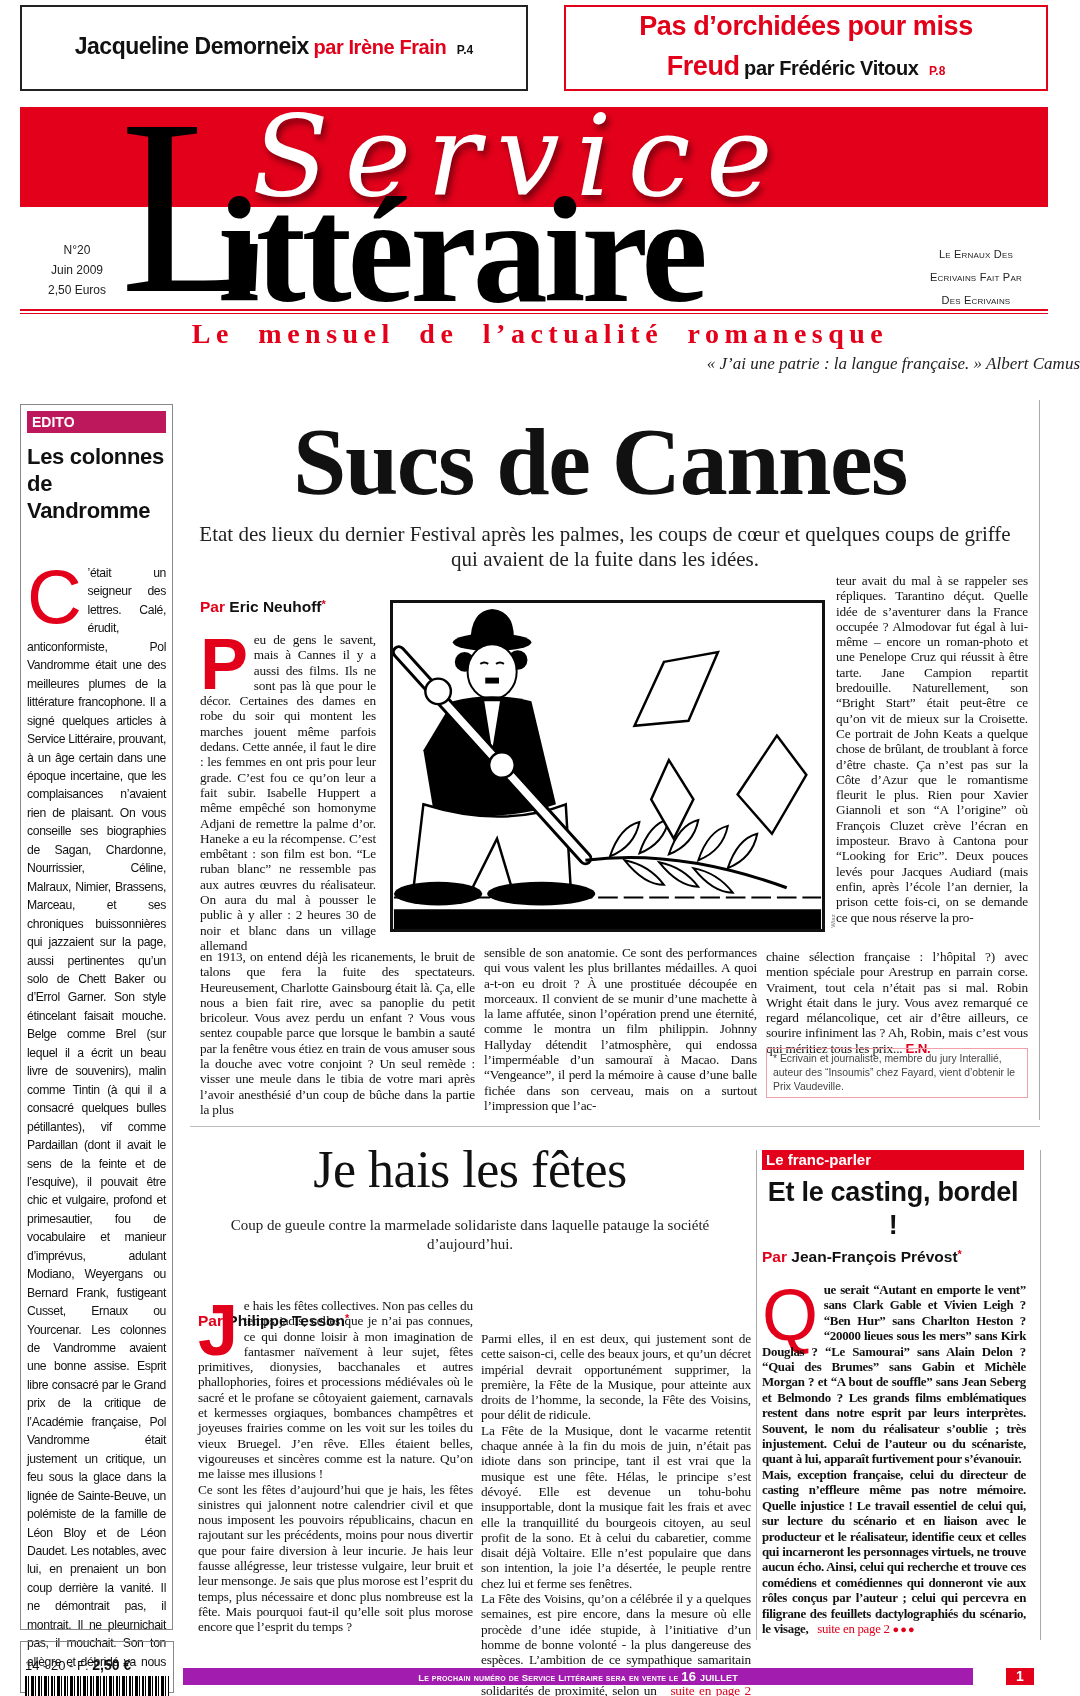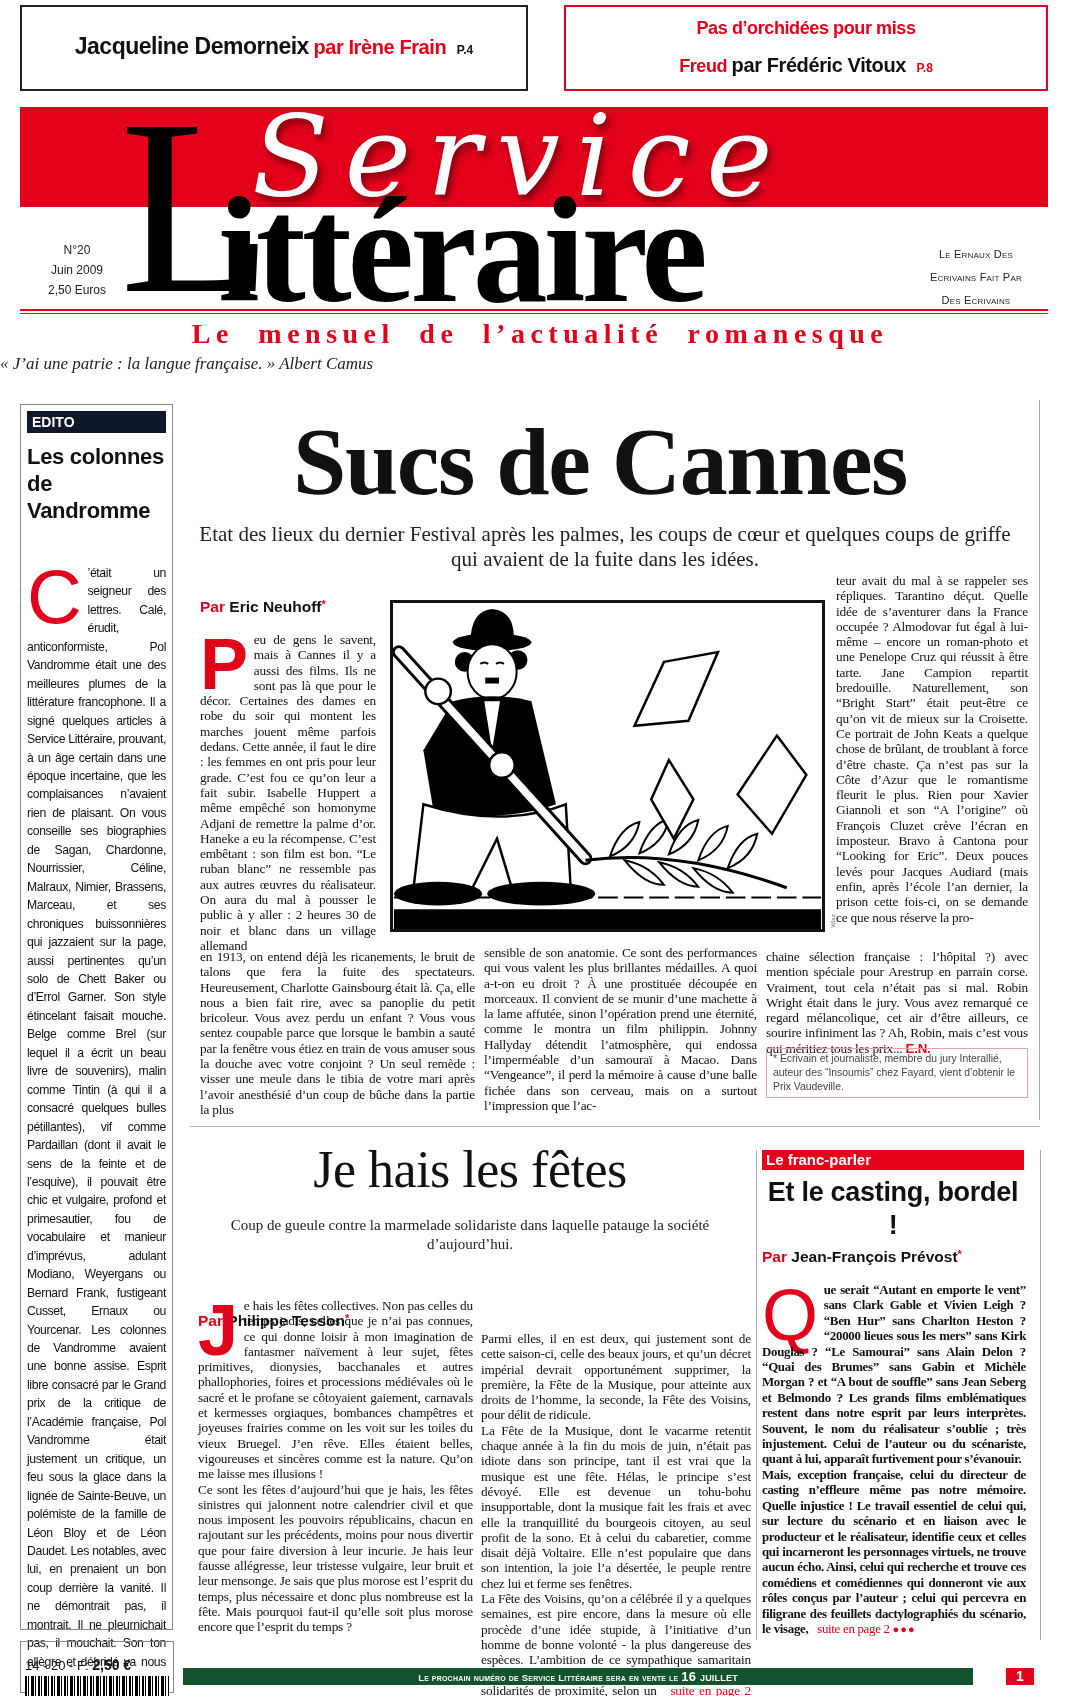--- a/index.html
+++ b/index.html
@@ -7,38 +7,38 @@
   body { position: relative; font-family: "Liberation Serif", serif; color: #111; }
 
   
   .teaser { position: absolute; top: 5px; height: 86px; border: 2px solid #111; text-align: center; font-family: "Liberation Sans", sans-serif; font-weight: bold; display: flex; flex-direction: column; justify-content: center; }
   .teaser-left { left: 20px; width: 508px; border-color: #222; }
   .teaser-right { left: 564px; width: 484px; border-color: #e2001a; }
   .teaser .line { line-height: 36px; white-space: nowrap; }
   .teaser-left .name { font-size: 23px; letter-spacing: -0.5px; }
   .teaser-left .by { font-size: 20px; color: #e2001a; letter-spacing: -0.4px; }
   .teaser .pg { font-size: 12px; margin-left: 6px; }
-  .teaser-right .title { font-size: 18px; color: #e2001a; letter-spacing: -0.4px; }
+  .teaser-right .title { font-size: 27px; color: #e2001a; letter-spacing: -0.4px; }
   .teaser-right .by { font-size: 20px; color: #111; letter-spacing: -0.4px; }
   .teaser-right .pg { color: #e2001a; }
 
   
   .mast-band { position: absolute; left: 20px; top: 107px; width: 1028px; height: 100px; background: #e2001a; }
   .mast-L { position: absolute; left: 120px; top: 82px; font-size: 250px; line-height: 250px; font-family: "Liberation Serif", serif; color: #000; letter-spacing: -10px; }
   .mast-service { position: absolute; left: 252px; top: 96px; font-size: 112px; line-height: 120px; font-style: italic; font-family: "DejaVu Serif", serif; color: #ffffff; letter-spacing: 16px; text-shadow: 3px 5px 6px rgba(0,0,0,0.45); }
   .mast-litteraire { position: absolute; left: 218px; top: 180px; font-size: 150px; line-height: 140px; font-family: "Liberation Serif", serif; font-weight: bold; color: #000; letter-spacing: -4px; }
   .mast-issue { position: absolute; left: 32px; top: 240px; width: 90px; text-align: center; font-family: "Liberation Sans", sans-serif; font-size: 12px; line-height: 20px; color: #222; }
   .mast-tagline { position: absolute; left: 906px; top: 243px; width: 140px; text-align: center; font-family: "Liberation Sans", sans-serif; font-size: 11px; line-height: 23px; color: #222; font-variant: small-caps; letter-spacing: 0.2px; }
   .mast-rule { position: absolute; left: 20px; width: 1028px; height: 2px; background: #e2001a; }
   .mast-sub { position: absolute; left: 0; width: 1080px; top: 318px; text-align: center; font-family: "Liberation Serif", serif; font-weight: bold; font-size: 28px; color: #e2001a; letter-spacing: 5.5px; word-spacing: 12px; }
-  .mast-quote { position: absolute; left: 0; width: 1080px; top: 354px; text-align: left; font-family: "Liberation Serif", serif; font-style: italic; font-size: 17px; color: #222; }
+  .mast-quote { position: absolute; left: 0; width: 1080px; top: 354px; text-align: right; font-family: "Liberation Serif", serif; font-style: italic; font-size: 17px; color: #222; }
 
   
   .edito { position: absolute; left: 20px; top: 404px; width: 153px; height: 1226px; border: 1px solid #888; padding: 6px 6px; }
-  .edito-tag { background: #0f172a; color: #fff; font-family: "Liberation Sans", sans-serif; font-weight: bold; font-size: 14px; padding: 1px 5px; height: 22px; line-height: 20px; }
+  .edito-tag { background: #be185d; color: #fff; font-family: "Liberation Sans", sans-serif; font-weight: bold; font-size: 14px; padding: 1px 5px; height: 22px; line-height: 20px; }
   .edito-title { font-family: "Liberation Sans", sans-serif; font-weight: bold; font-size: 22px; line-height: 27px; margin-top: 10px; letter-spacing: -0.3px; }
   .edito-body { margin-top: 40px; font-family: "Liberation Sans", sans-serif; font-size: 12.2px; line-height: 18.45px; text-align: justify; color: #111; letter-spacing: -0.35px; }
   .dropcap-sans { float: left; font-family: "Liberation Sans", sans-serif; color: #e2001a; font-size: 76px; line-height: 62px; margin: 2px 6px 0 0; }
   .edito-sign { text-align: right; color: #e2001a; font-family: "Liberation Sans", sans-serif; font-weight: bold; font-size: 12.5px; margin-top: 2px; }
 
   .barcode { position: absolute; left: 20px; top: 1641px; width: 154px; height: 52px; border: 1px solid #888; padding: 16px 4px; }
   .barcode-text { font-family: "Liberation Sans", sans-serif; font-size: 13px; line-height: 14px; color: #111; }
   .barcode-text b { font-size: 14px; }
   .bars { margin-top: 3px; height: 30px; background: repeating-linear-gradient(90deg, #000 0 2px, #fff 2px 3px, #000 3px 4px, #fff 4px 6px, #000 6px 9px, #fff 9px 10px, #000 10px 11px, #fff 11px 13px); }
 
@@ -79,21 +79,21 @@
   .vrule2 { position: absolute; left: 756px; top: 1150px; width: 1px; height: 490px; background: #aaa; }
   .vrule3 { position: absolute; left: 1040px; top: 1150px; width: 1px; height: 490px; background: #aaa; }
 
   
   .fp-tag { position: absolute; left: 762px; top: 1150px; width: 262px; height: 20px; background: #e2001a; color: #fff; font-family: "Liberation Sans", sans-serif; font-weight: bold; font-size: 15px; line-height: 20px; padding-left: 4px; }
   .fp-title { position: absolute; left: 762px; width: 262px; top: 1176px; text-align: center; font-family: "Liberation Sans", sans-serif; font-weight: bold; font-size: 27px; line-height: 33px; letter-spacing: -0.3px; }
   .fp-byline { position: absolute; left: 762px; top: 1248px; }
   .fp-body { position: absolute; left: 762px; top: 1283px; width: 264px; font-family: "Liberation Serif", serif; font-weight: bold; font-size: 12.9px; line-height: 15.4px; text-align: justify; letter-spacing: -0.3px; }
 
   
-  .footer-bar { position: absolute; left: 183px; top: 1668px; width: 790px; height: 17px; background: #14532d; color: #fff; text-align: center; font-family: "Liberation Sans", sans-serif; font-weight: bold; font-size: 9.5px; line-height: 17px; letter-spacing: 0.2px; font-variant: small-caps; }
+  .footer-bar { position: absolute; left: 183px; top: 1668px; width: 790px; height: 17px; background: #a21caf; color: #fff; text-align: center; font-family: "Liberation Sans", sans-serif; font-weight: bold; font-size: 9.5px; line-height: 17px; letter-spacing: 0.2px; font-variant: small-caps; }
   .footer-bar .big { font-size: 13px; }
   .page-num { position: absolute; left: 1006px; top: 1668px; width: 28px; height: 17px; background: #e2001a; color: #fff; text-align: center; font-family: "Liberation Sans", sans-serif; font-weight: bold; font-size: 14px; line-height: 17px; }
 </style>
 </head>
 <body>
 
 <div class="teaser teaser-left">
   <div class="line">
     <span class="name">Jacqueline Demorneix</span>
     <span class="by">par Irène Frain</span>

